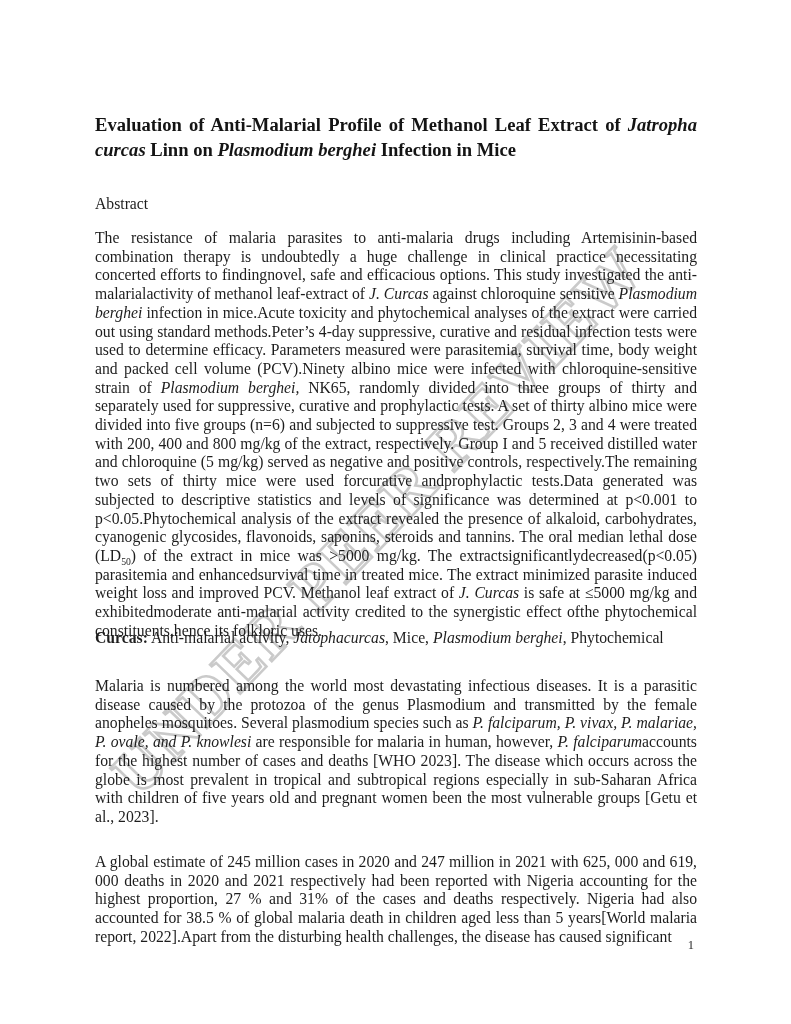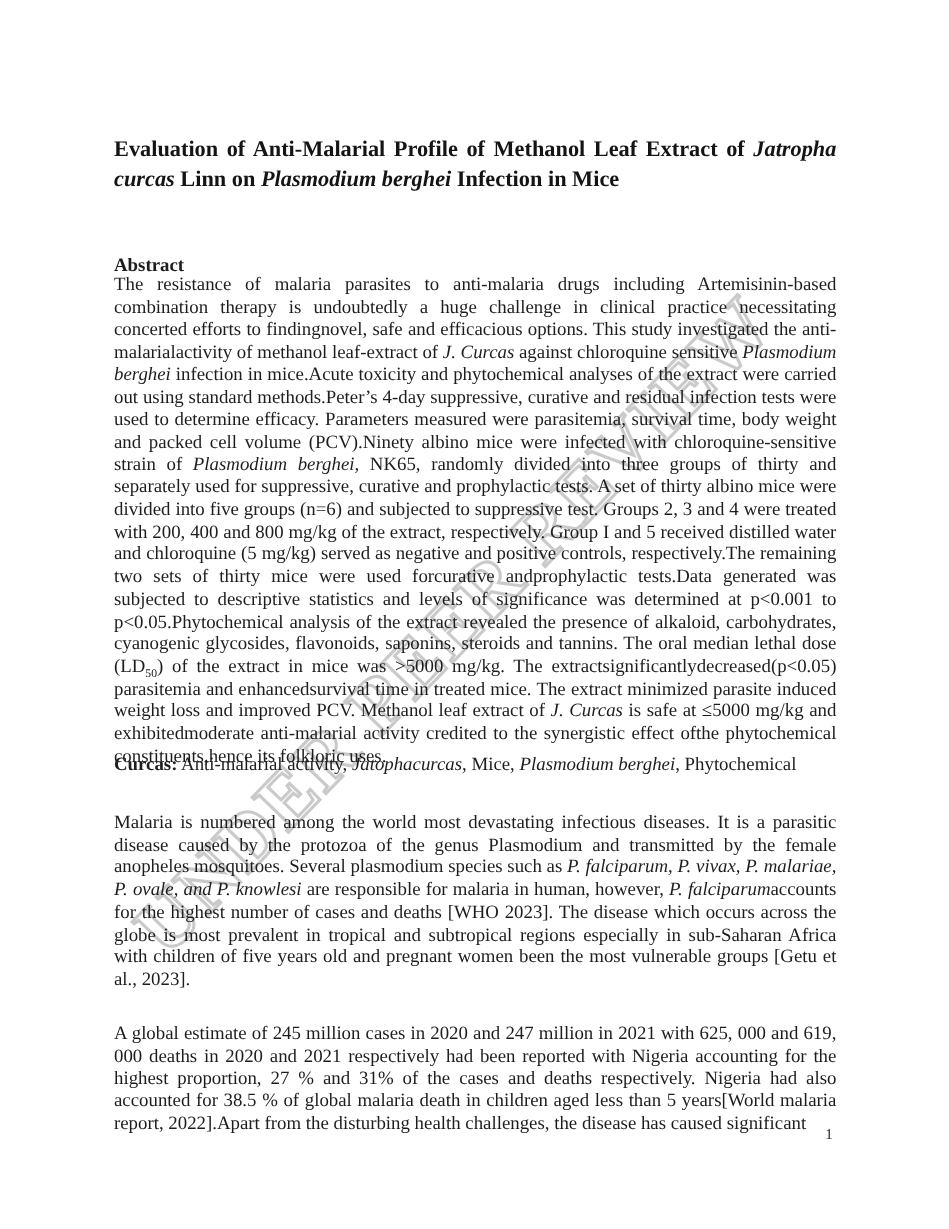--- a/index.html
+++ b/index.html
@@ -22,23 +22,23 @@
 
   .paper-title {
     top: 92px;
     font-size: 18.6px;
     font-weight: bold;
     line-height: 24.5px;
     text-align: justify;
     color: #141414;
   }
   .abstract-heading {
-    top: 192px;
+    top: 174px;
     font-size: 15.7px;
-    font-weight: bold;
+    font-weight: normal;
   }
   .para {
     font-size: 15.7px;
     line-height: 18.7px;
     text-align: justify;
   }
   .abstract-para { top: 208px; }
   .keyword-line { top: 608px; font-size: 15.7px; }
   .section-heading {
     top: 640px;

